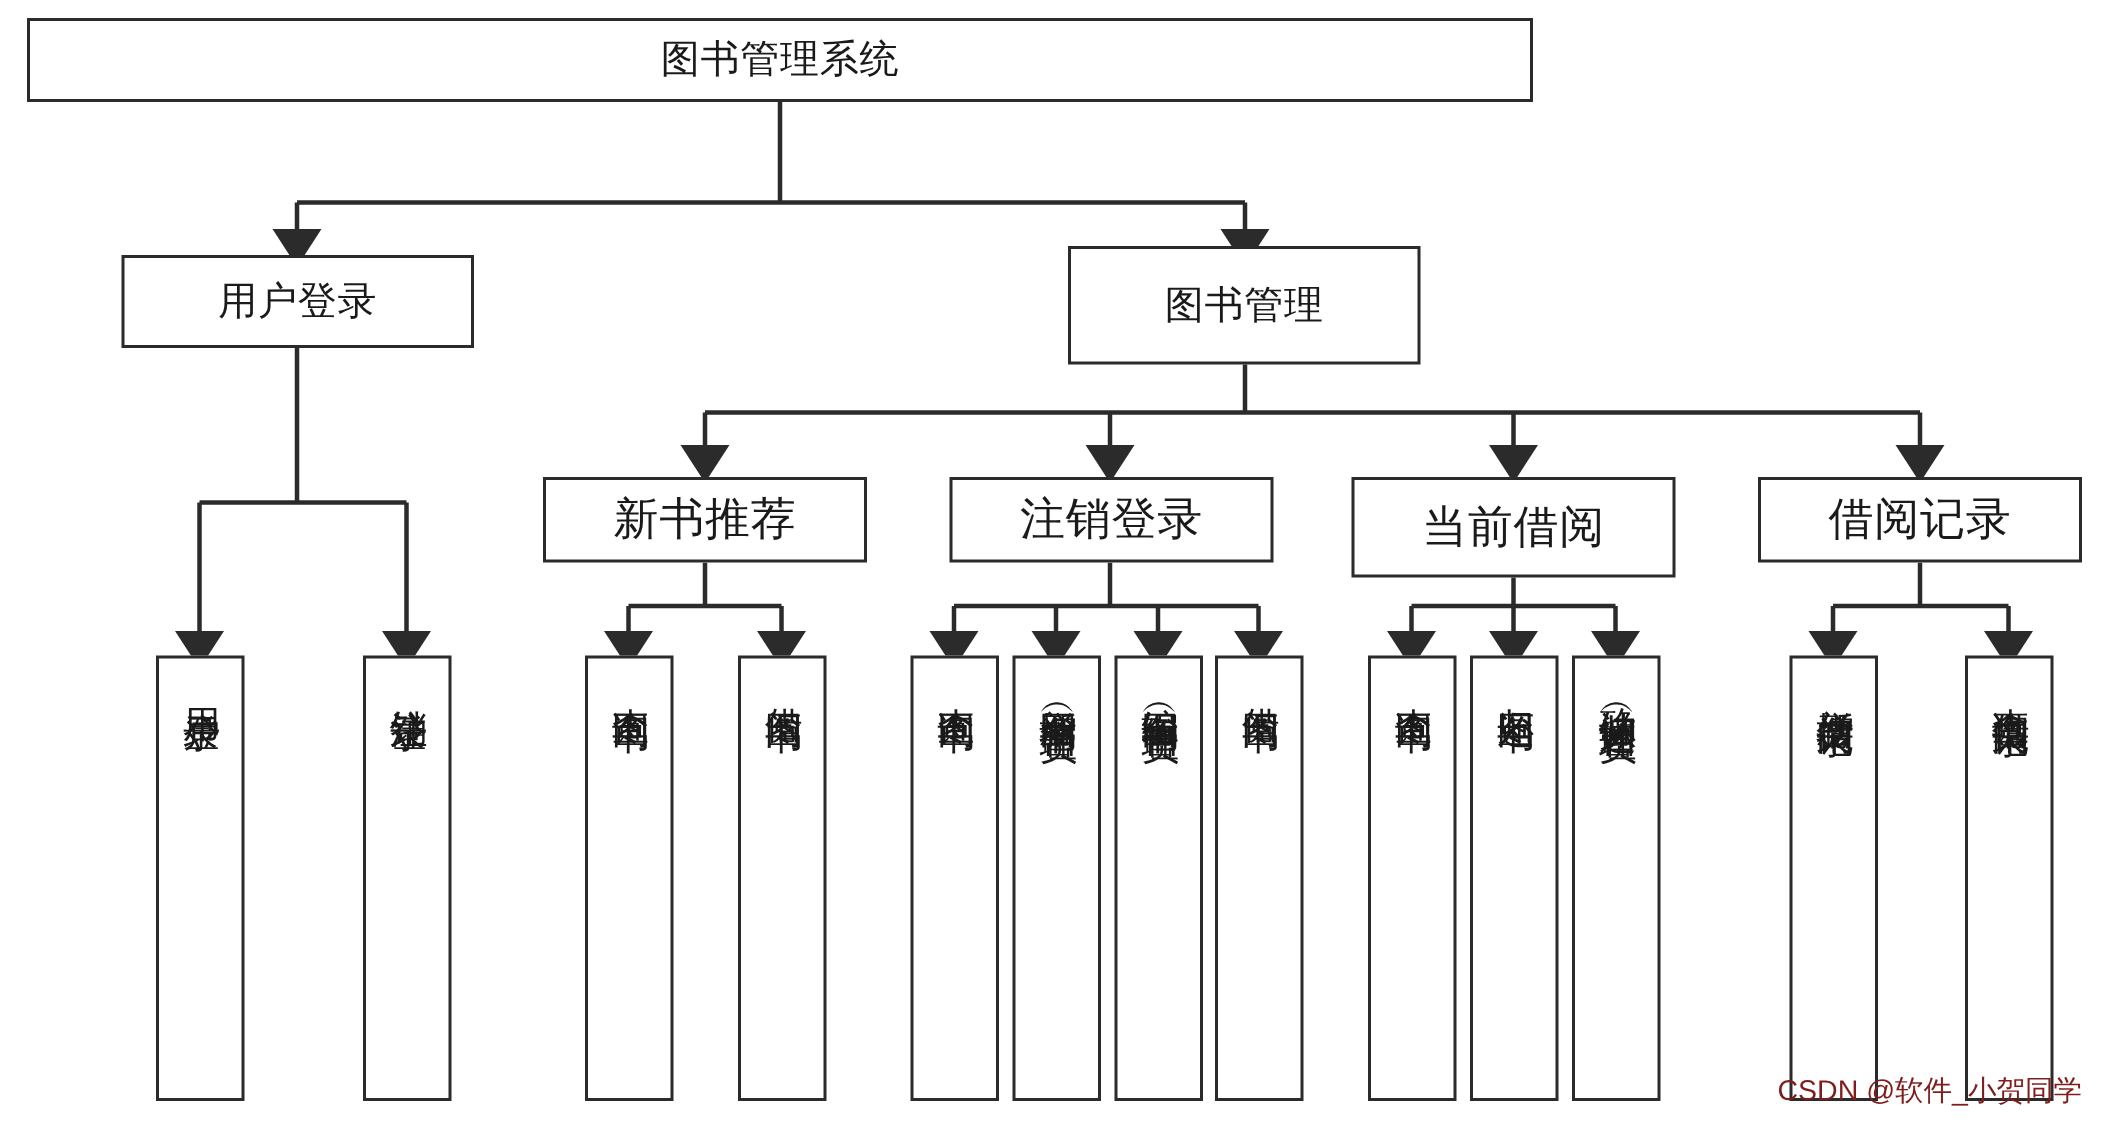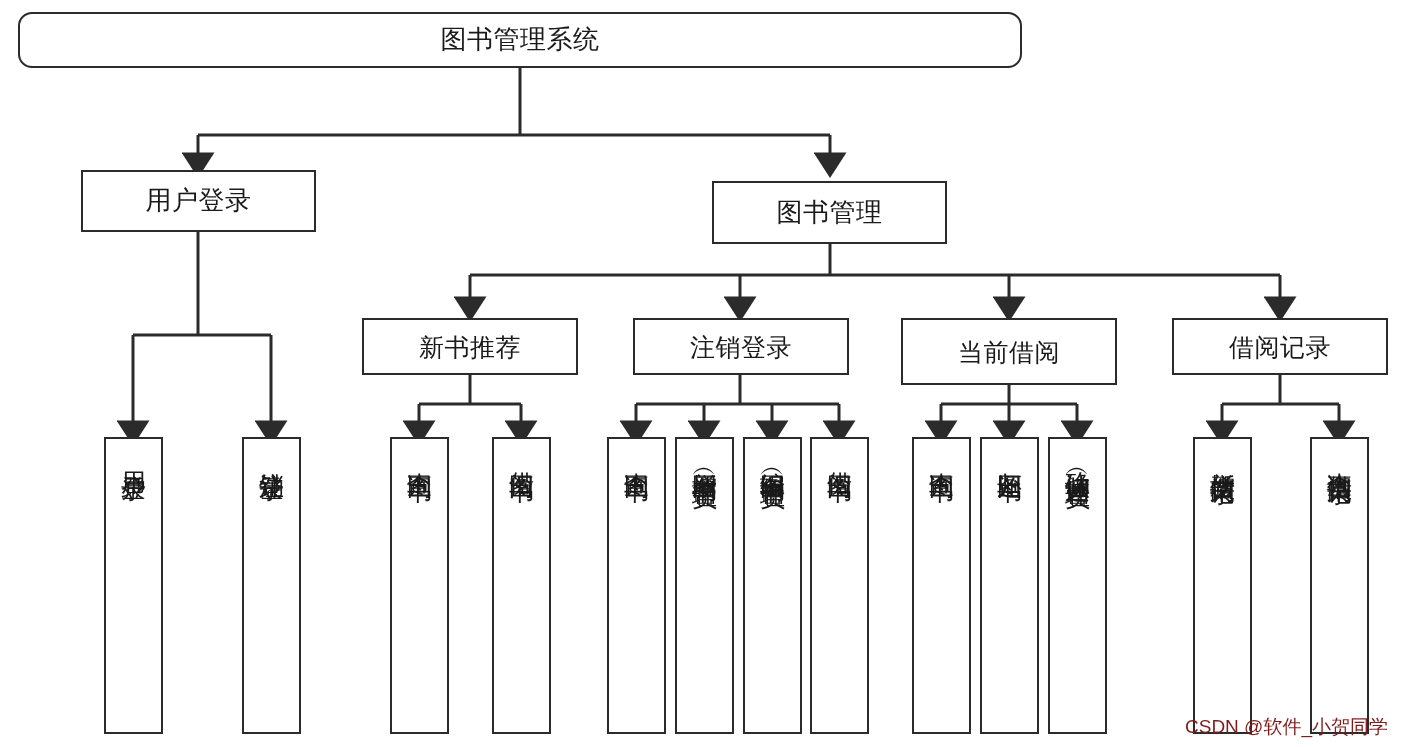--- a/index.html
+++ b/index.html
@@ -37,21 +37,21 @@
     z-index: 2;
   }
   .node .label {
     display: block;
     text-align: center;
     line-height: 1.12;
     letter-spacing: 0.5px;
   }
   
   .node.h .label {
-    font-size: 25px;
+    font-size: 30px;
     white-space: nowrap;
   }
   .node.lvl1 .label { font-size: 26px; }
   
   .node.v {
     align-items: flex-start;
     padding-top: 13px;
   }
   .node.v .label {
     writing-mode: vertical-rl;
@@ -123,29 +123,29 @@
       <path d="M1009,404 L1009,424" marker-end="url(#arrow)"></path>
       <path d="M1077,404 L1077,424" marker-end="url(#arrow)"></path>
 
       <path d="M1280,375 L1280,404"></path>
       <path d="M1222,404 L1339,404"></path>
       <path d="M1222,404 L1222,424" marker-end="url(#arrow)"></path>
       <path d="M1339,404 L1339,424" marker-end="url(#arrow)"></path>
     </g>
   </svg>
 
-  <div class="node h lvl1" style="left:18px; top:12px; width:1004px; height:56px;border-radius:14px;">
+  <div class="node h lvl1" style="left:18px; top:12px; width:1004px; height:56px;">
     <span class="label">图书管理系统</span>
   </div>
 
   <div class="node h lvl1" style="left:81px; top:170px; width:235px; height:62px;">
     <span class="label">用户登录</span>
   </div>
 
-  <div class="node h lvl1" style="left:712px; top:181px; width:235px; height:63px;">
+  <div class="node h lvl1" style="left:712px; top:164px; width:235px; height:79px;">
     <span class="label">图书管理</span>
   </div>
 
   <div class="node h" style="left:362px; top:318px; width:216px; height:57px;">
     <span class="label">新书推荐</span>
   </div>
 
   <div class="node h" style="left:633px; top:318px; width:216px; height:57px;">
     <span class="label">注销登录</span>
   </div>

